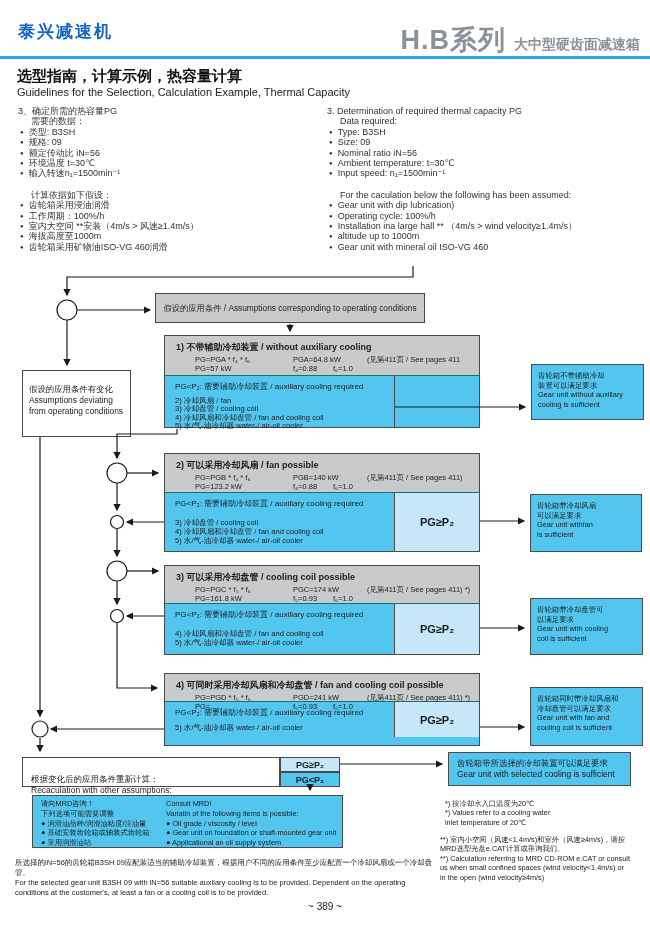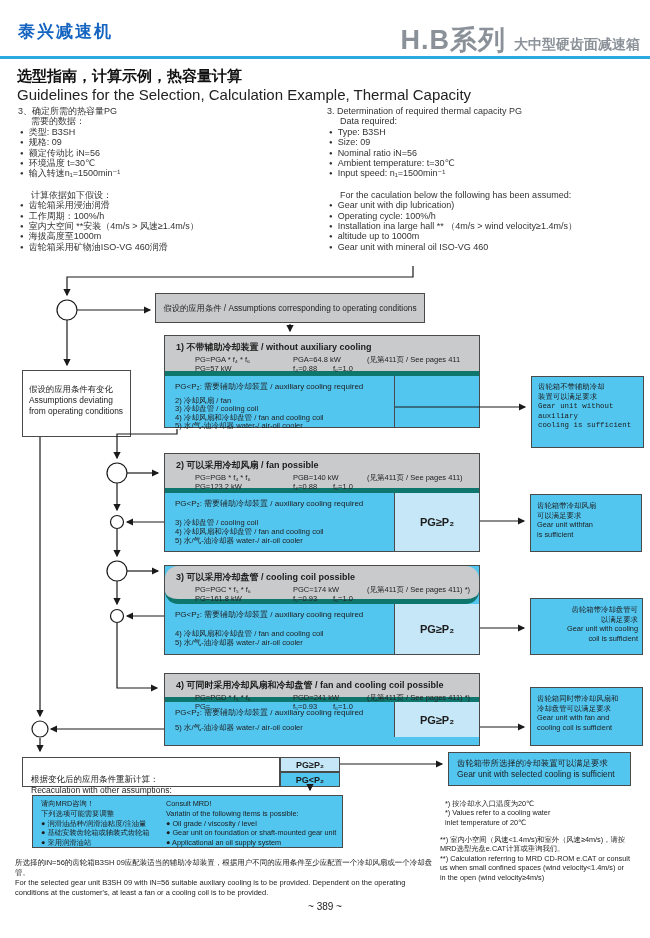--- a/index.html
+++ b/index.html
@@ -9,63 +9,63 @@
   .abs{position:absolute;}
 
   
   #brand{left:18px;top:20px;font-size:17px;font-weight:bold;color:#1564C0;letter-spacing:2px;}
   #series-wrap{right:10px;top:22px;text-align:right;white-space:nowrap;}
   #series-main{font-size:27px;font-weight:bold;color:#8A9198;letter-spacing:1px;}
   #series-sub{font-size:14px;font-weight:bold;color:#8A9198;margin-left:8px;}
   #rule{left:0;top:56px;width:650px;height:3px;background:#2BAAE1;}
 
   #title-zh{left:17px;top:67px;font-size:15px;font-weight:bold;color:#111;}
-  #title-en{left:17px;top:86px;font-size:15px;color:#222;}
+  #title-en{left:17px;top:86px;font-size:11px;color:#222;}
 
   
   .col{font-size:9px;line-height:10.4px;color:#333;}
   #col-left{left:18px;top:106px;width:300px;}
   #col-right{left:318px;top:106px;width:322px;margin-left:9px;}
   .col-sub{margin-left:13px;}
   .col .gap{margin-top:11px;}
   .bullet{margin-left:2px;}
   .dot{font-size:6px;vertical-align:1px;margin-right:5px;}
 
   
   #entry-box{left:155px;top:293px;width:270px;height:30px;background:#C9CACB;border:1px solid #4a4a4a;
              display:flex;align-items:center;justify-content:center;font-size:8.3px;}
   #deviating-box{left:22px;top:370px;width:109px;height:67px;background:#fff;border:1px solid #4a4a4a;
              font-size:8.4px;line-height:11px;padding:13px 2px 0 6px;white-space:pre-line;}
 
   .block{position:absolute;left:164px;width:316px;border:1px solid #4a4a4a;background:#53C6F0;}
-  .blk-header{position:relative;background:#C9CACB;border-bottom:5px solid #0f766e;width:100%;text-decoration:underline;}
+  .blk-header{position:relative;background:#C9CACB;border-bottom:1px solid #0f766e;width:100%;text-decoration:underline;}
   .blk-title{position:absolute;left:11px;top:5px;font-size:9px;font-weight:bold;white-space:nowrap;}
   .f{position:absolute;font-size:7.5px;white-space:nowrap;color:#222;}
   .fc1{left:30px;} .fc2{left:128px;} .fc2b{left:168px;} .fc3{left:202px;}
   .fr1{top:19px;} .fr2{top:28px;}
   .blk-body{position:relative;width:100%;}
   .blk-cell{position:absolute;right:0;top:0;height:100%;width:85px;border-left:1px solid #4a4a4a;
             display:flex;align-items:center;justify-content:center;font-size:11px;font-weight:bold;}
   .b2 .blk-cell,.b3 .blk-cell,.b4 .blk-cell{background:#C6E7F8;}
   .cond{padding:5px 0 0 10px;font-size:8px;white-space:nowrap;}
   .opts{padding:7px 0 0 10px;font-size:7.6px;line-height:8.7px;white-space:nowrap;}
   .b1{top:335px;height:93px;} .b1 .blk-header{height:40px;} .b1 .blk-body{height:51px;}
   .b1 .opts{padding-top:5px;line-height:8.3px;}
   .b2{top:453px;height:99px;} .b2 .blk-header{height:39px;} .b2 .blk-body{height:58px;}
   .b2 .opts{padding-top:9px;line-height:9.2px;}
-  .b3{top:565px;height:90px;} .b3 .blk-header{height:38px;border-radius:13px;} .b3 .blk-body{height:50px;}
+  .b3{top:565px;height:90px;} .b3 .blk-header{height:38px;} .b3 .blk-body{height:50px;}
   .b3 .opts{padding-top:9px;line-height:9.2px;}
   .b4{top:673px;height:73px;} .b4 .blk-header{height:28px;} .b4 .blk-body{height:35px;}
   .b4 .opts{padding-top:6px;}
 
   .result{position:absolute;background:#53C6F0;border:1px solid #4a4a4a;font-size:7.4px;line-height:9.6px;
           padding:6px 4px 0 6px;white-space:pre-line;}
-  #rb1{left:531px;top:376px;width:113px;height:72px;font-family:Liberation Mono, monospace;}
+  #rb1{left:531px;top:364px;width:113px;height:56px;}
   #rb2{left:530px;top:494px;width:112px;height:58px;}
-  #rb3{left:530px;top:598px;width:113px;height:57px;text-align:right;}
+  #rb3{left:530px;top:598px;width:113px;height:57px;}
   #rb4{left:530px;top:687px;width:113px;height:59px;}
   #selected-box{left:448px;top:752px;width:183px;height:34px;font-size:8.4px;line-height:11px;padding:5px 0 0 8px;}
 
   #recalc-box{left:22px;top:757px;width:258px;height:30px;background:#fff;border:1px solid #4a4a4a;
               font-size:8.5px;line-height:11px;padding:16px 0 0 8px;white-space:pre-line;}
   .pgcell{position:absolute;width:60px;height:15px;border:1px solid #4a4a4a;display:flex;align-items:center;
           justify-content:center;font-size:9px;font-weight:bold;}
   #recalc-ge{left:280px;top:757px;background:#C6E7F8;}
   #recalc-lt{left:280px;top:772px;background:#53C6F0;}
 

